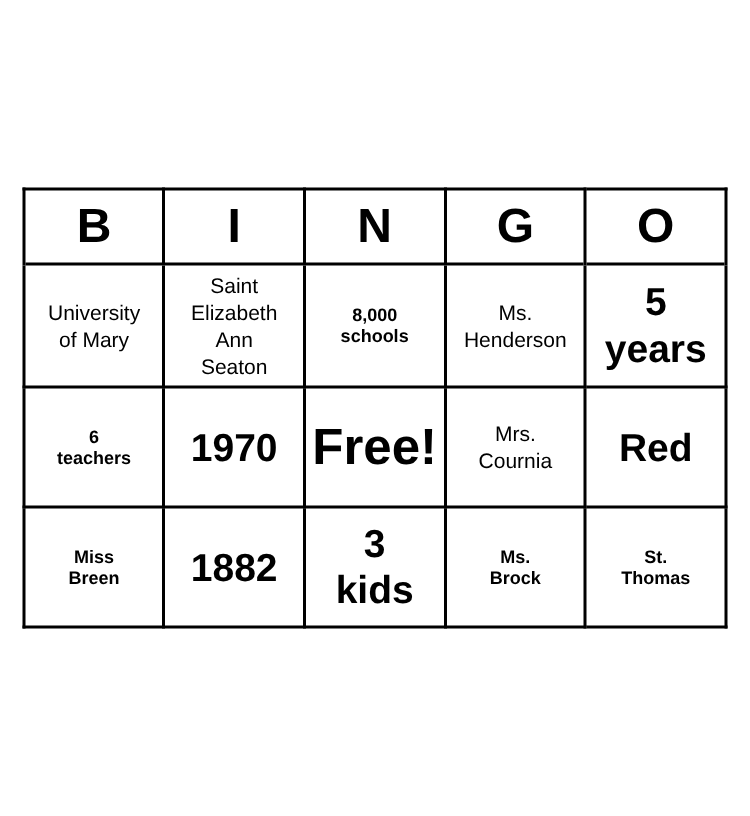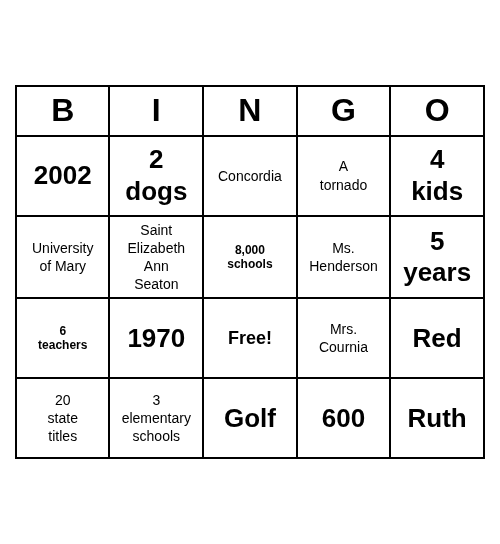--- a/index.html
+++ b/index.html
@@ -45,60 +45,53 @@
     .cell-medium {
       font-size: 12px;
       font-weight: bold;
       line-height: 1.2;
     }
     .cell-small {
       font-size: 14px;
       line-height: 1.3;
     }
     .cell-free {
-      font-size: 18px;
+      font-size: 34px;
       font-weight: bold;
     }
   </style>
 </head>
 <body>
 
 <table class="bingo-card">
   <thead>
     <tr class="header-row">
     <th>B</th>
         <th>I</th>
         <th>N</th>
         <th>G</th>
         <th>O</th>
       </tr>
   </thead>
   <tbody id="bingo-body">
-  <tr>
-        <td class="cell-large">2002</td>
-        <td class="cell-large">2<br>dogs</td>
-        <td class="cell-small">Concordia</td>
-        <td class="cell-small">A<br>tornado</td>
-        <td class="cell-large">4<br>kids</td>
-      </tr>
       <tr>
         <td class="cell-small">University<br>of Mary</td>
         <td class="cell-small">Saint<br>Elizabeth<br>Ann<br>Seaton</td>
         <td class="cell-medium">8,000<br>schools</td>
         <td class="cell-small">Ms.<br>Henderson</td>
         <td class="cell-large">5<br>years</td>
       </tr>
       <tr>
         <td class="cell-medium">6<br>teachers</td>
         <td class="cell-large">1970</td>
         <td class="cell-free">Free!</td>
         <td class="cell-small">Mrs.<br>Cournia</td>
         <td class="cell-large">Red</td>
       </tr>
       <tr>
-        <td class="cell-small">20<br>state<br>titles</td>
-        <td class="cell-small">3<br>elementary<br>schools</td>
-        <td class="cell-large">Golf</td>
-        <td class="cell-large">600</td>
-        <td class="cell-large">Ruth</td>
+        <td class="cell-medium">Miss<br>Breen</td>
+        <td class="cell-large">1882</td>
+        <td class="cell-large">3<br>kids</td>
+        <td class="cell-medium">Ms.<br>Brock</td>
+        <td class="cell-medium">St.<br>Thomas</td>
       </tr>
     </tbody>
 </table>
 
 </body></html>

